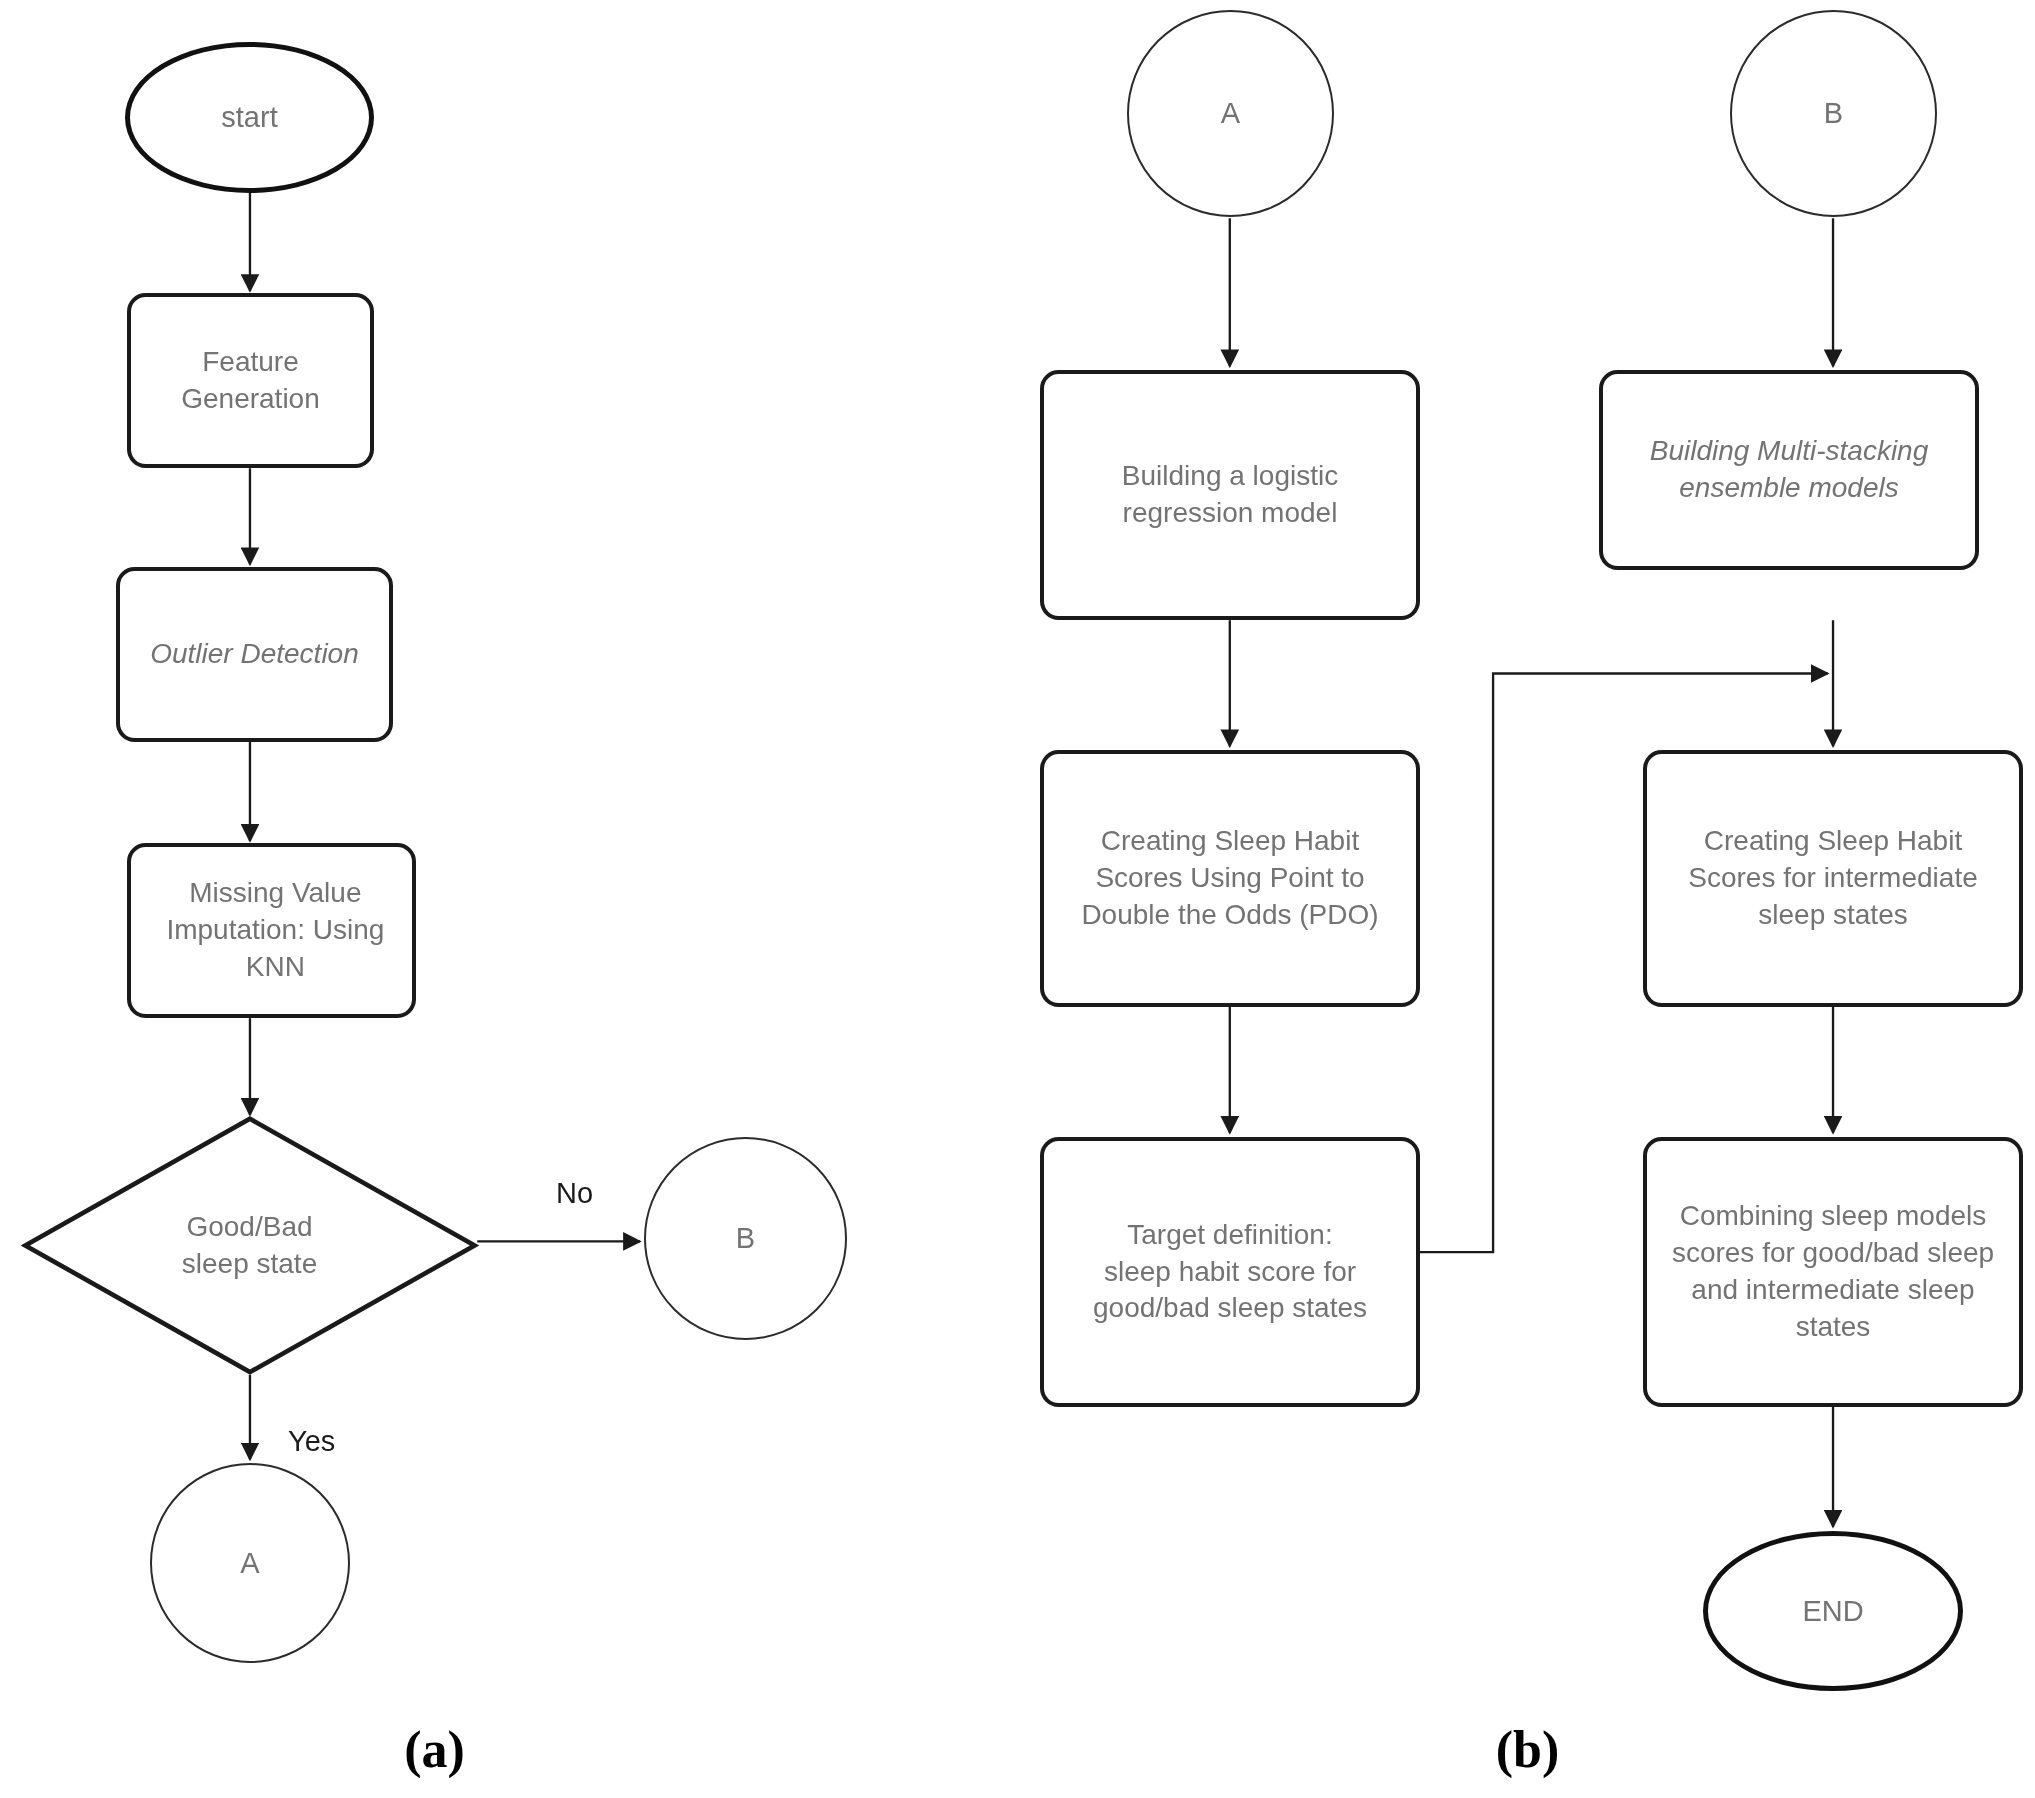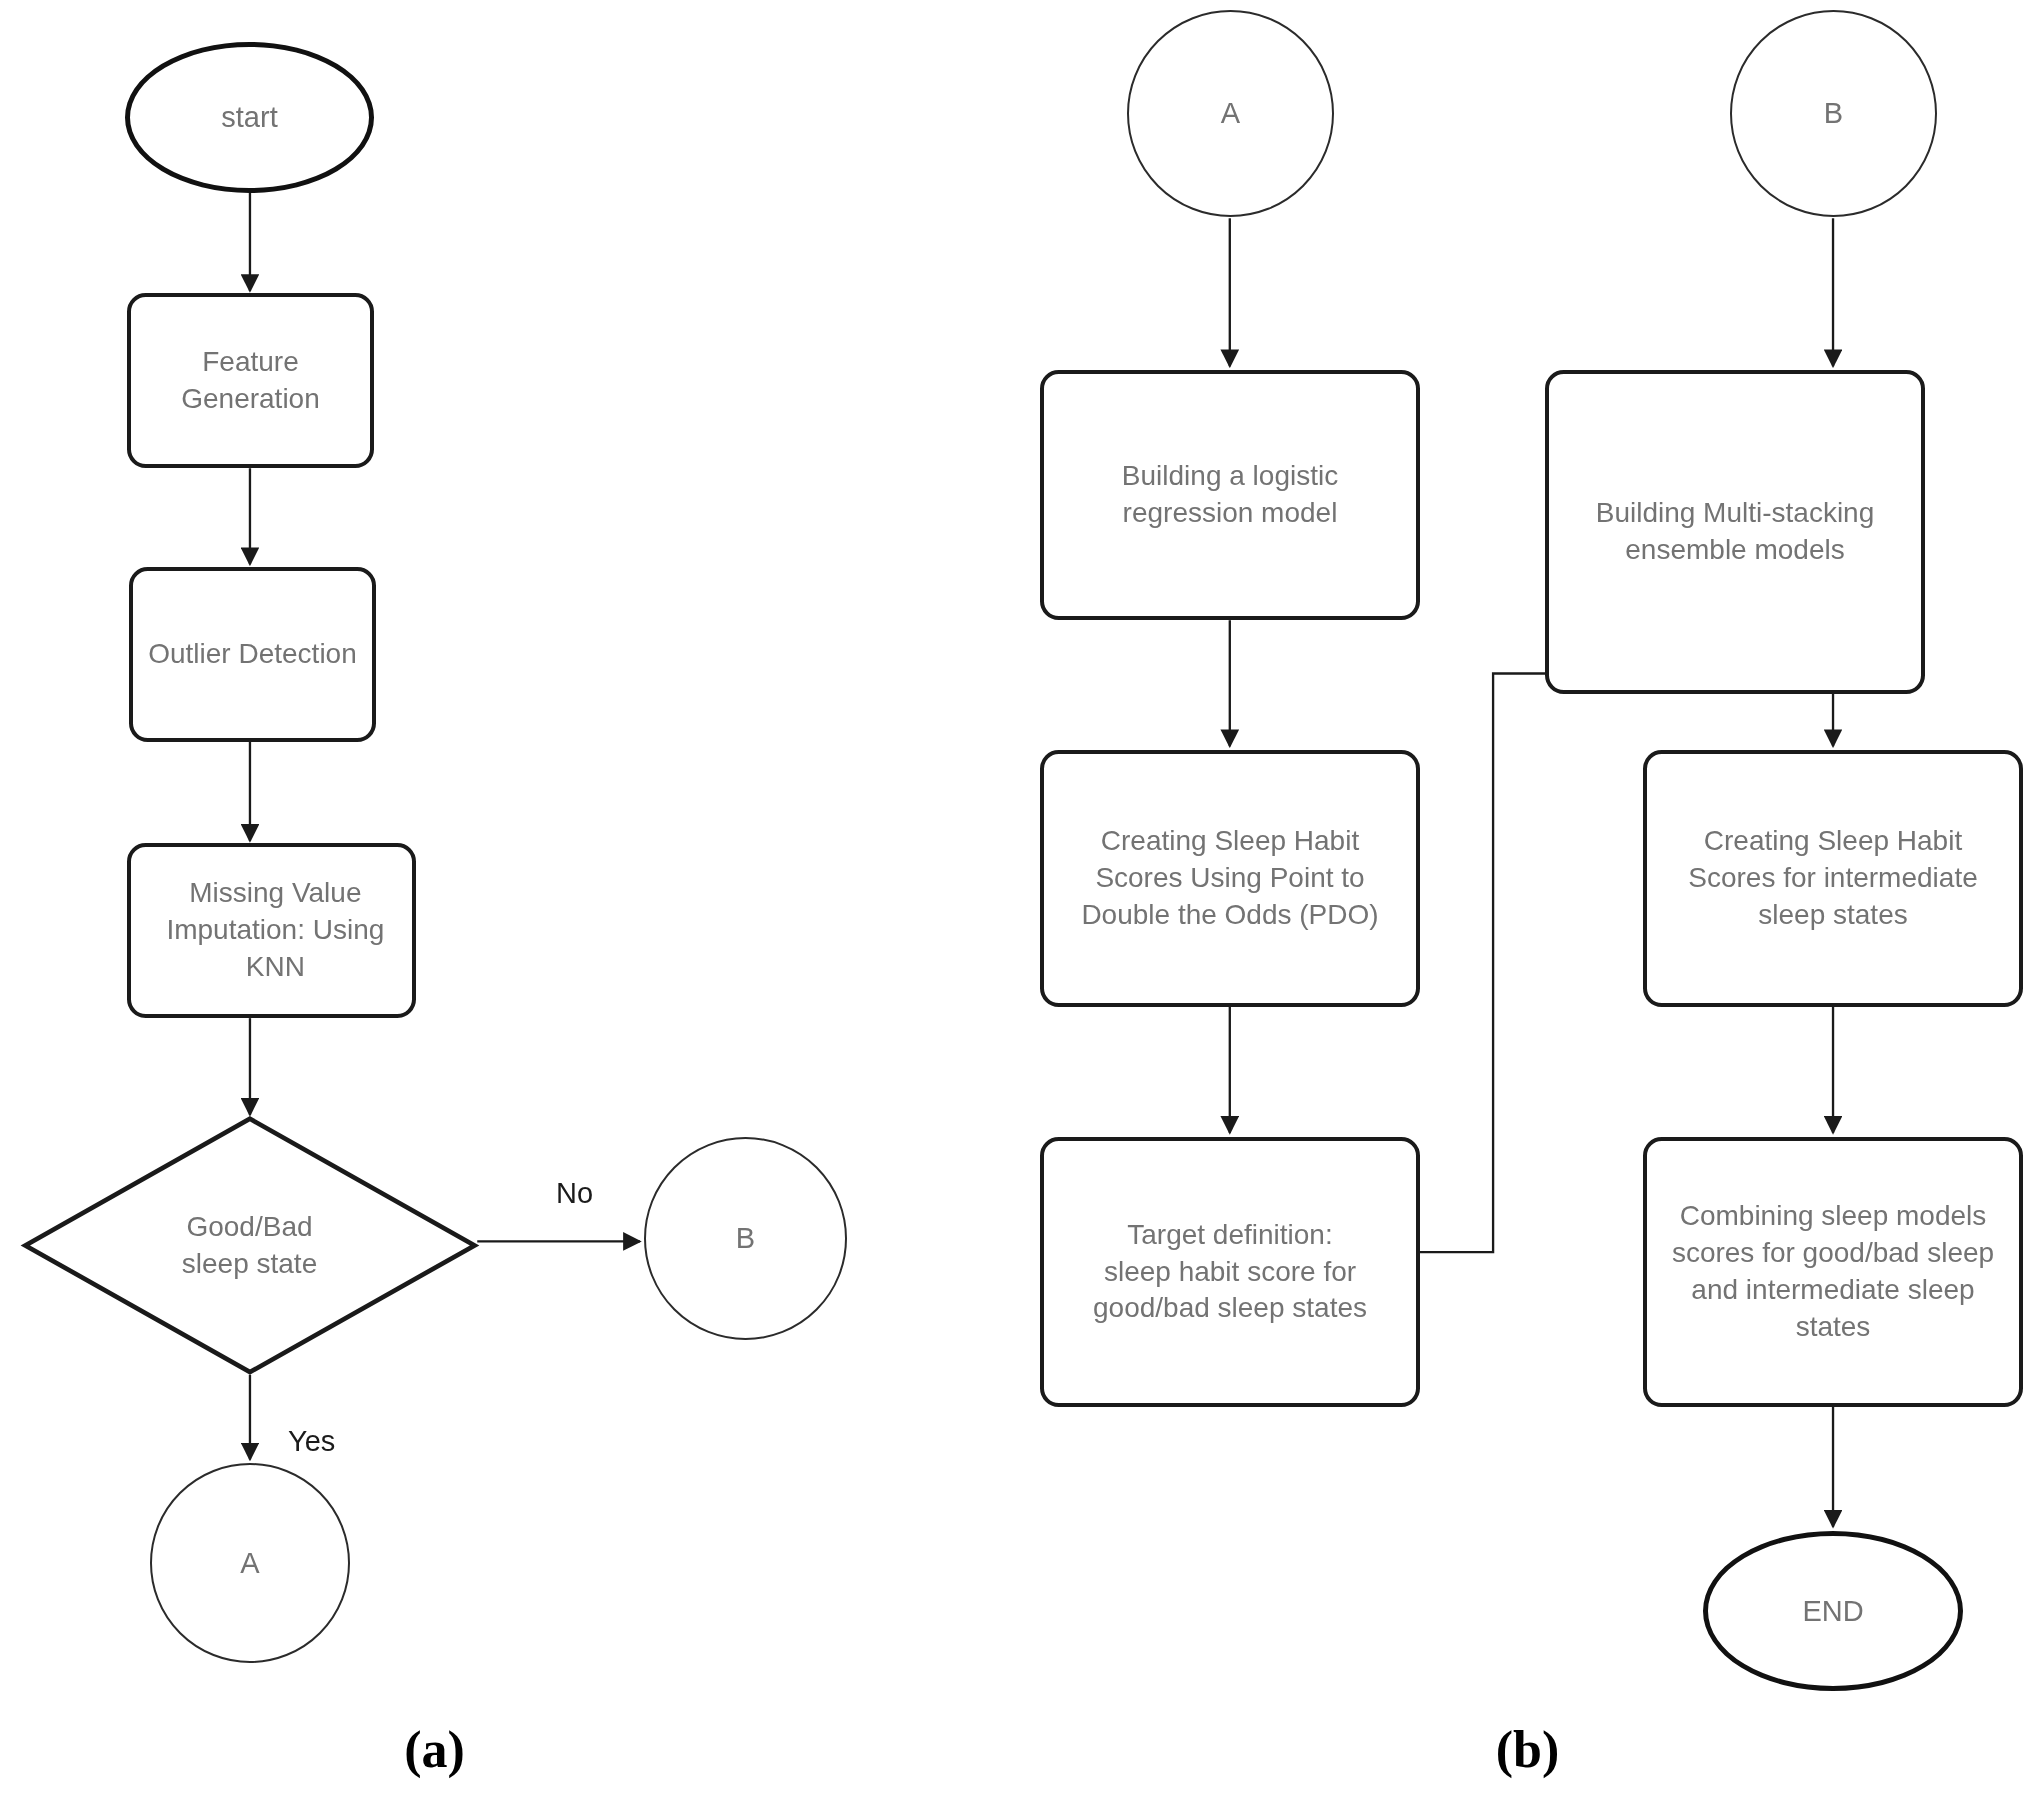--- a/index.html
+++ b/index.html
@@ -100,21 +100,21 @@
     <polyline points="2128,1878 2240,1878 2240,1010 2742,1010" fill="none" stroke="#1a1a1a" stroke-width="3.5" marker-end="url(#arrow)"></polyline>
     <line x1="2750" y1="1510" x2="2750" y2="1699" stroke="#1a1a1a" stroke-width="3.5" marker-end="url(#arrow)"></line>
     <line x1="2750" y1="2110" x2="2750" y2="2290" stroke="#1a1a1a" stroke-width="3.5" marker-end="url(#arrow)"></line>
   </svg>
 
   <div class="node ellipse" style="left:125px; top:42px; width:249px; height:151px;">start</div>
 
   <div class="node box" style="left:127px; top:293px; width:247px; height:175px;">Feature
 Generation</div>
 
-  <div class="node box" style="left:129px; top:567px; width:247px; height:175px;">Outlier Detection</div>
+  <div class="node box" style="left:116px; top:567px; width:277px; height:175px;font-style:italic;">Outlier Detection</div>
 
   <div class="node box" style="left:127px; top:843px; width:289px; height:175px;padding-left:21px;">Missing Value
 Imputation: Using
 KNN</div>
 
   <div class="node diamond-text" style="left:143px; top:1179px; width:213px; height:133px;">Good/Bad
 sleep state</div>
 
   <div class="lbl" style="left:556px; top:1177px;">No</div>
 
@@ -134,21 +134,21 @@
   <div class="node box" style="left:1040px; top:750px; width:380px; height:257px;">Creating Sleep Habit
 Scores Using Point to
 Double the Odds (PDO)</div>
 
   <div class="node box" style="left:1040px; top:1137px; width:380px; height:270px;">Target definition:
 sleep habit score for
 good/bad sleep states</div>
 
   <div class="node circle" style="left:1730px; top:10px; width:207px; height:207px;">B</div>
 
-  <div class="node box" style="left:1545px; top:370px; width:380px; height:324px;">Building Multi-stacking
+  <div class="node box" style="left:1599px; top:370px; width:380px; height:200px;font-style:italic;">Building Multi-stacking
 ensemble models</div>
 
   <div class="node box" style="left:1643px; top:750px; width:380px; height:257px;">Creating Sleep Habit
 Scores for intermediate
 sleep states</div>
 
   <div class="node box" style="left:1643px; top:1137px; width:380px; height:270px;">Combining sleep models
 scores for good/bad sleep
 and intermediate sleep
 states</div>

